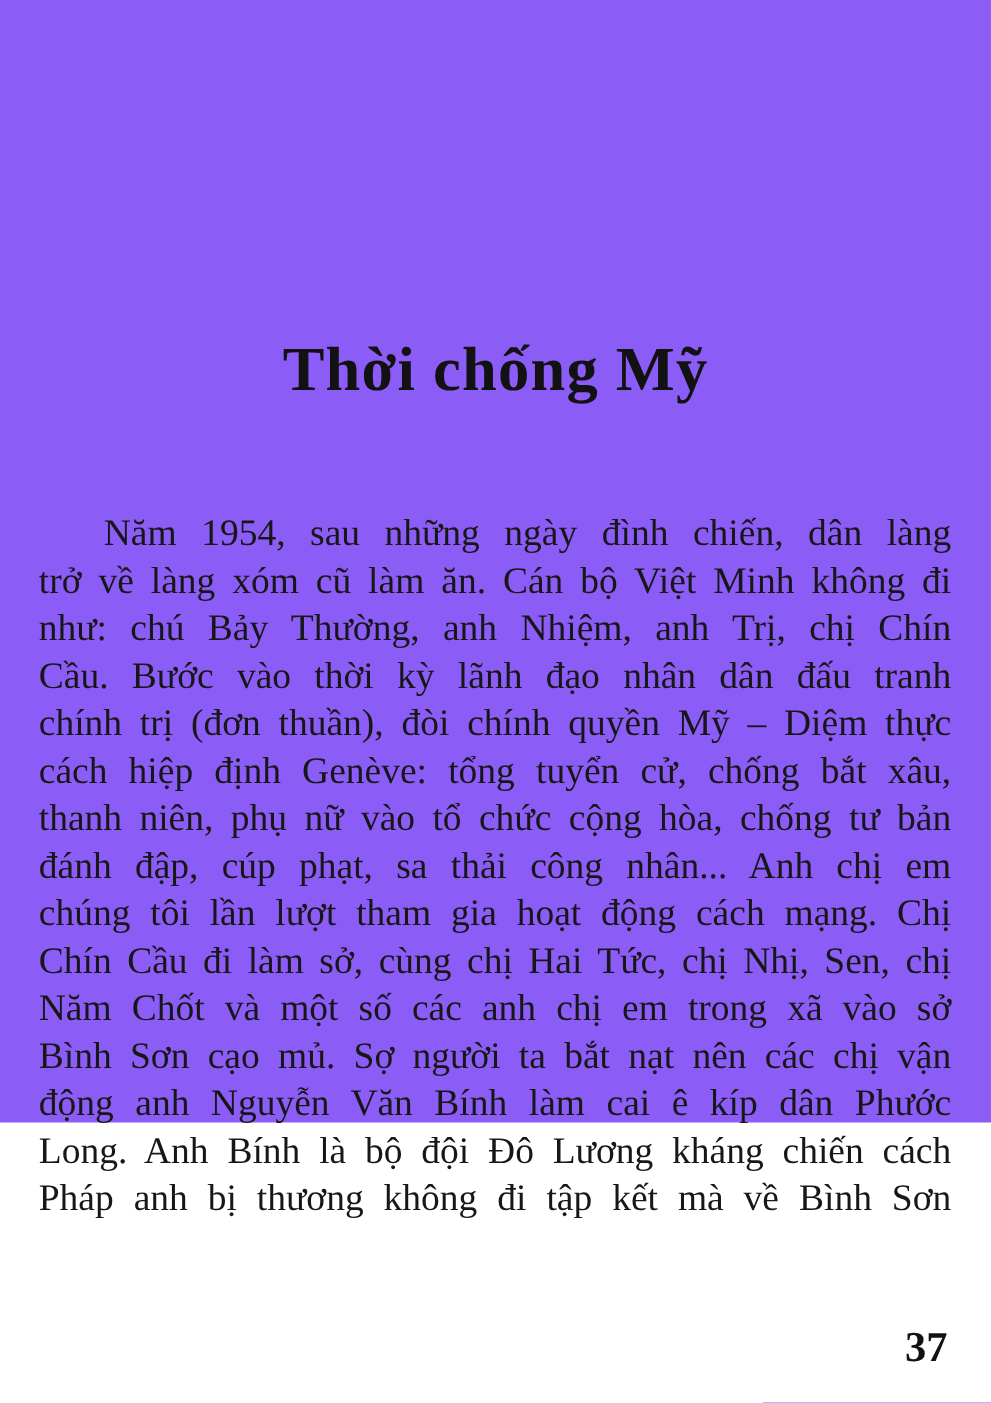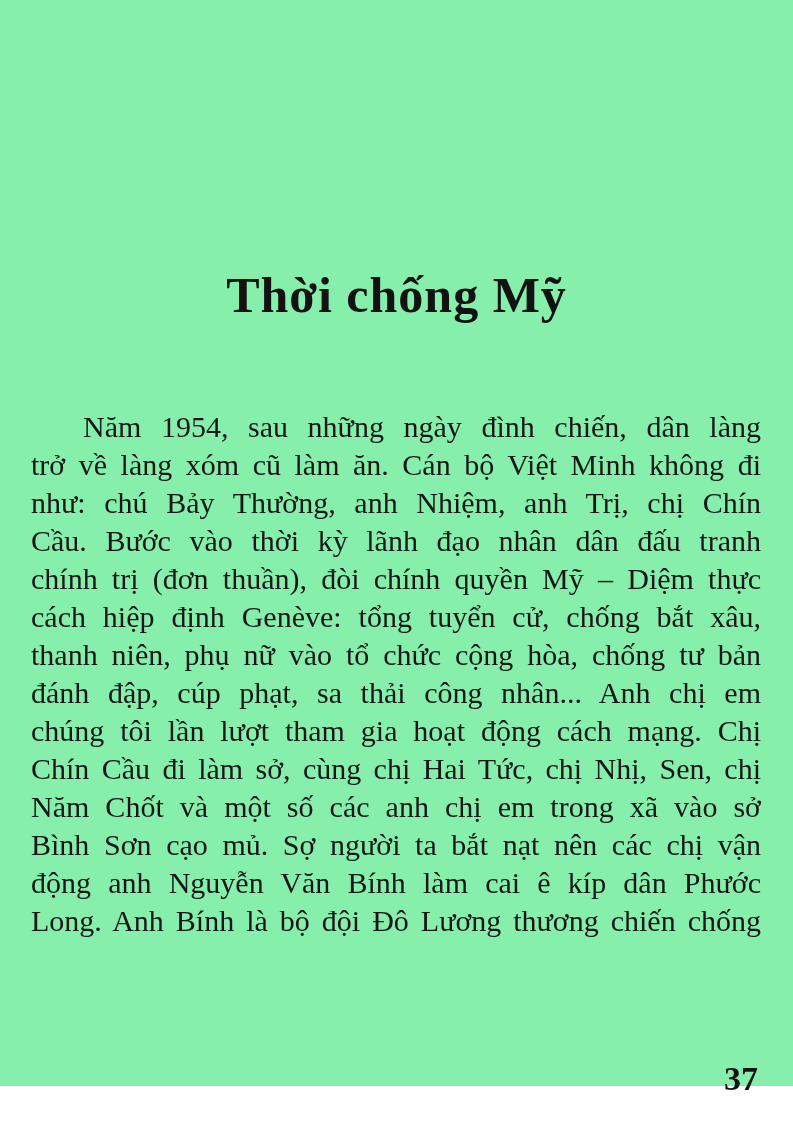--- a/index.html
+++ b/index.html
@@ -9,22 +9,22 @@
   body {
     width: 793px;
     height: 1122px;
     background: #ffffff;
     font-family: "Liberation Serif", "DejaVu Serif", serif;
     overflow: hidden;
   }
   .page {
     position: relative;
     width: 793px;
-    height: 1086px;
-    background: #86efac;
+    height: 898px;
+    background: #8b5cf6;
     color: #161616;
     font-family: Liberation Serif, serif;
   }
   .chapter-title {
     position: absolute;
     top: 266px;
     left: 0;
     width: 100%;
     margin: 0;
     text-align: center;
@@ -78,18 +78,19 @@
     <div class="line">Cầu. Bước vào thời kỳ lãnh đạo nhân dân đấu tranh</div>
     <div class="line">chính trị (đơn thuần), đòi chính quyền Mỹ – Diệm thực</div>
     <div class="line">cách hiệp định Genève: tổng tuyển cử, chống bắt xâu,</div>
     <div class="line">thanh niên, phụ nữ vào tổ chức cộng hòa, chống tư bản</div>
     <div class="line">đánh đập, cúp phạt, sa thải công nhân... Anh chị em</div>
     <div class="line">chúng tôi lần lượt tham gia hoạt động cách mạng. Chị</div>
     <div class="line">Chín Cầu đi làm sở, cùng chị Hai Tức, chị Nhị, Sen, chị</div>
     <div class="line">Năm Chốt và một số các anh chị em trong xã vào sở</div>
     <div class="line">Bình Sơn cạo mủ. Sợ người ta bắt nạt nên các chị vận</div>
     <div class="line">động anh Nguyễn Văn Bính làm cai ê kíp dân Phước</div>
-    <div class="line">Long. Anh Bính là bộ đội Đô Lương thương chiến chống</div>
+    <div class="line">Long. Anh Bính là bộ đội Đô Lương kháng chiến cách</div>
+    <div class="line">Pháp anh bị thương không đi tập kết mà về Bình Sơn</div>
   </div>
 
   <div class="page-number">37</div>
 
 </div>
 
 </body></html>

